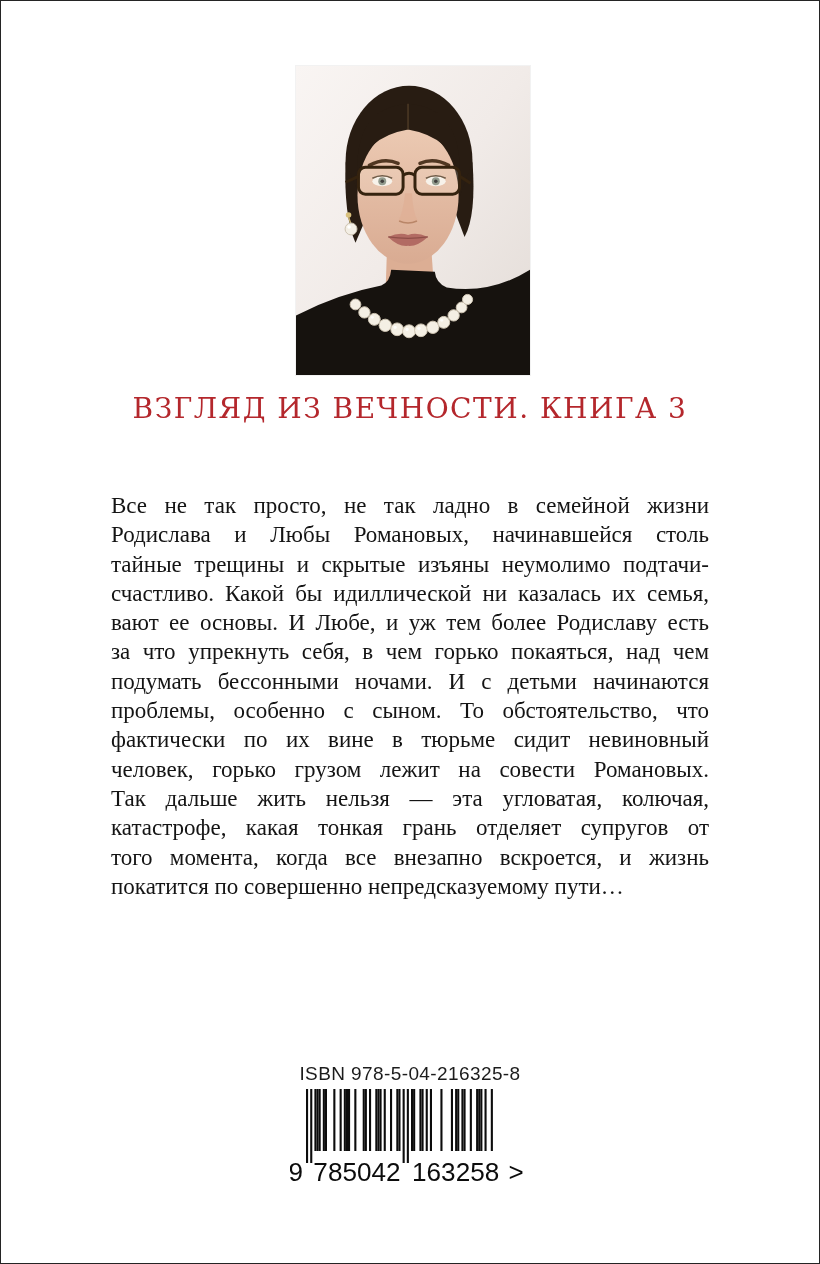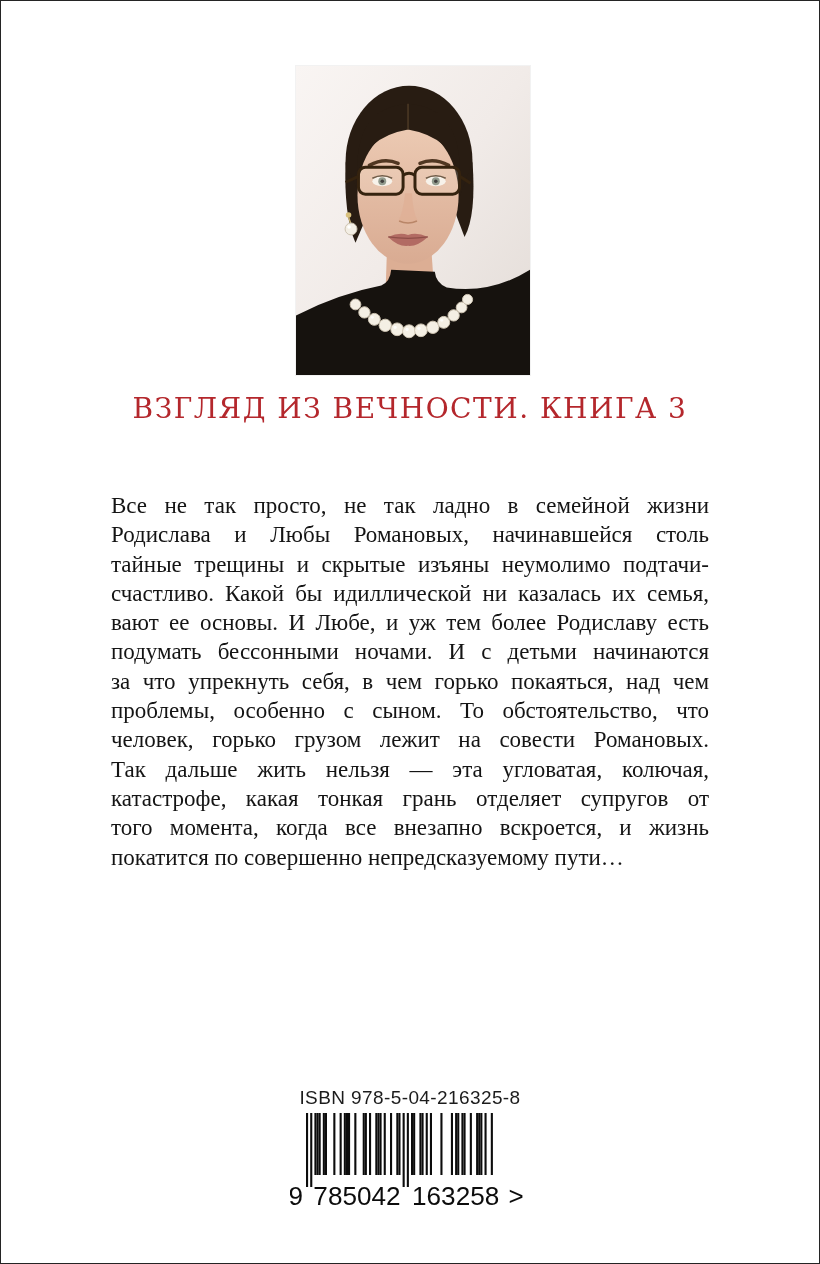--- a/index.html
+++ b/index.html
@@ -22,21 +22,21 @@
     position:absolute;left:110px;top:490px;width:598px;
     font-size:23px;line-height:29.3px;color:#141414;
     font-family:"Liberation Serif",serif;
   }
   .blurb .line{
     text-align:justify;text-align-last:justify;text-justify:inter-word;
     white-space:normal;height:29.3px;overflow:visible;
   }
   .blurb .line:last-child{text-align-last:left;}
   .isbn-block{
-    position:absolute;left:0;top:1086px;width:100%;
+    position:absolute;left:0;top:1062px;width:100%;
     display:flex;flex-direction:column;align-items:center;justify-content:center;
   }
   .isbn-label{
     font-family:"Liberation Sans",sans-serif;font-size:19px;
     letter-spacing:0.4px;color:#1c1c1c;margin-bottom:2px;
   }
   .barcode{width:240px;height:97px;}
 </style>
 </head>
 <body>
@@ -128,23 +128,24 @@
   </div>
 
   <h1 class="title">ВЗГЛЯД ИЗ ВЕЧНОСТИ. КНИГА 3</h1>
 
   <div class="blurb">
       <div class="line">Все не так просто, не так ладно в семейной жизни</div>
       <div class="line">Родислава и Любы Романовых, начинавшейся столь</div>
       <div class="line">тайные трещины и скрытые изъяны неумолимо подтачи-</div>
       <div class="line">счастливо. Какой бы идиллической ни казалась их семья,</div>
       <div class="line">вают ее основы. И Любе, и уж тем более Родиславу есть</div>
+      <div class="line">за что упрекнуть себя, в чем горько покаяться, над чем</div>
       <div class="line">подумать бессонными ночами. И с детьми начинаются</div>
-      <div class="line">за что упрекнуть себя, в чем горько покаяться, над чем</div>
       <div class="line">проблемы, особенно с сыном. То обстоятельство, что</div>
+      <div class="line">фактически по их вине в тюрьме сидит невиновный</div>
       <div class="line">человек, горько грузом лежит на совести Романовых.</div>
       <div class="line">Так дальше жить нельзя — эта угловатая, колючая,</div>
       <div class="line">катастрофе, какая тонкая грань отделяет супругов от</div>
       <div class="line">того момента, когда все внезапно вскроется, и жизнь</div>
       <div class="line">покатится по совершенно непредсказуемому пути…</div>
     </div>
 
   <div class="isbn-block">
     <div class="isbn-label">ISBN 978-5-04-216325-8</div>
     <svg class="barcode" viewBox="0 0 240 97">

